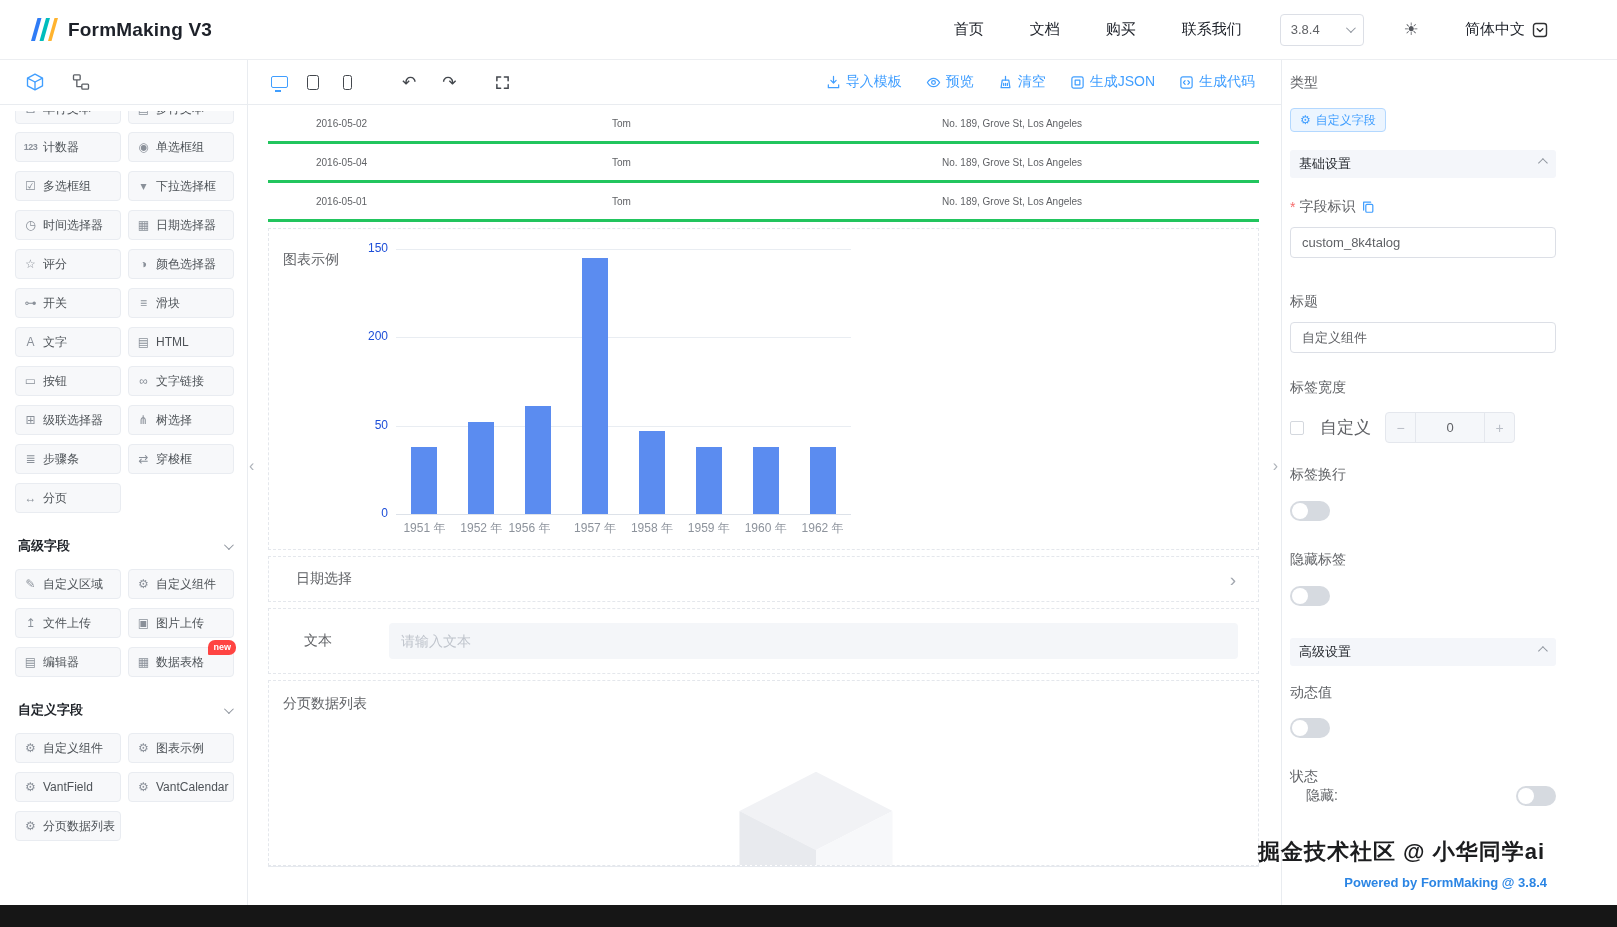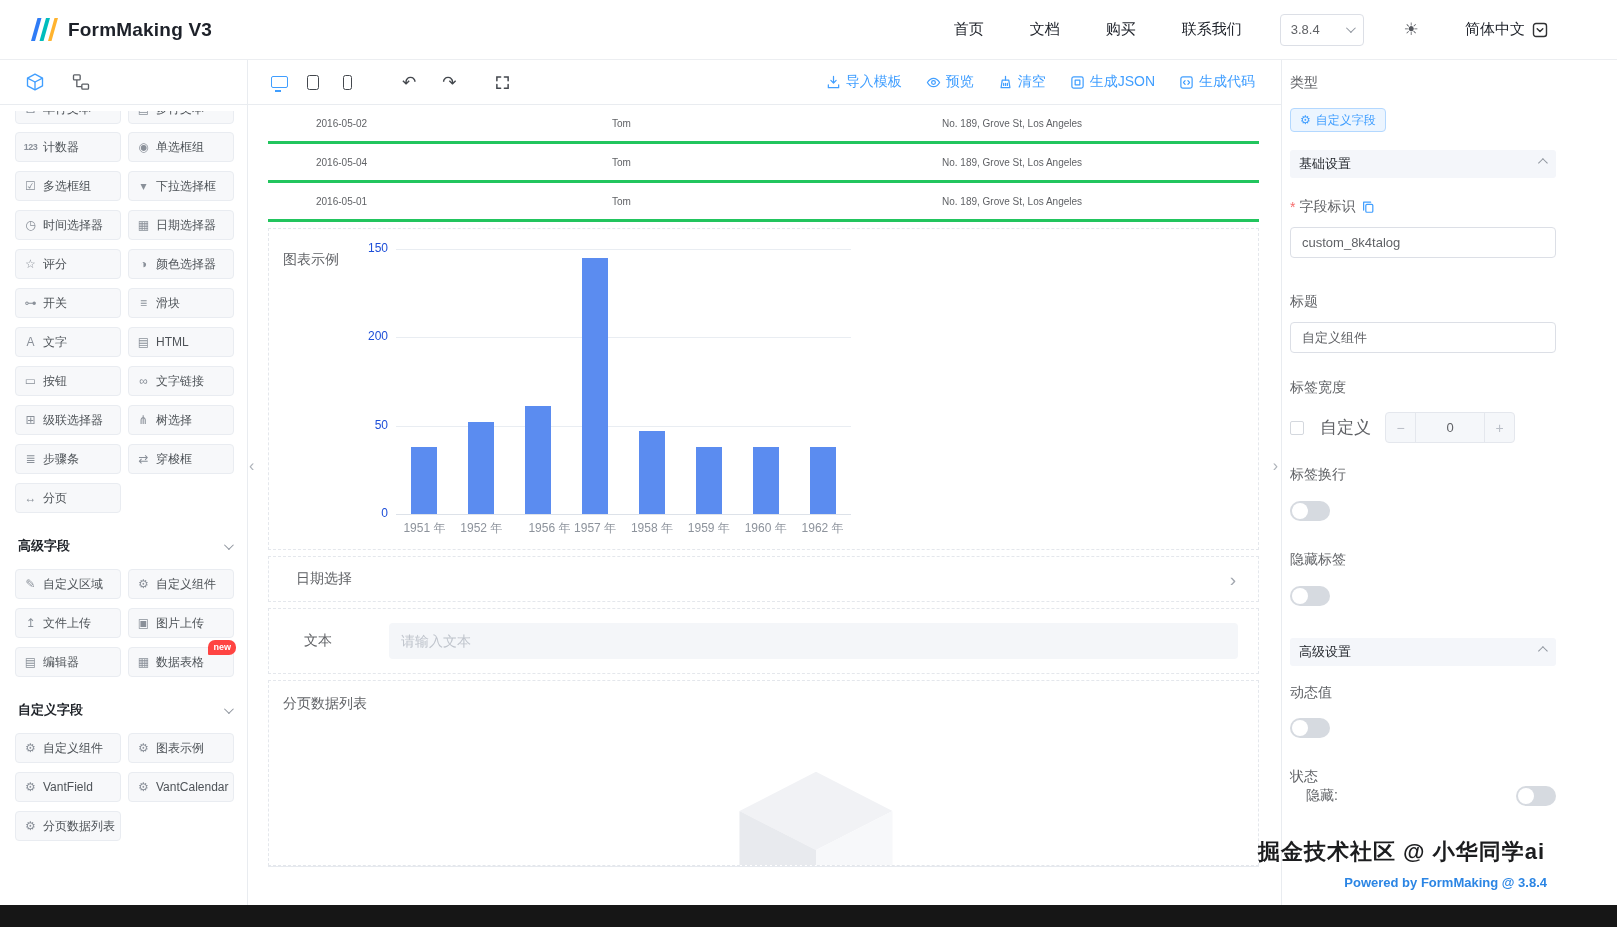--- a/index.html
+++ b/index.html
@@ -426,21 +426,21 @@
               <div class="ytick" style="top: 168.667px;">50</div>
               <div class="gridline" style="top: 88.3333px;"></div>
               <div class="ytick" style="top: 80.3333px;">200</div>
               <div class="gridline" style="top: 0px;"></div>
               <div class="ytick" style="top: -8px;">150</div>
               <div class="bar" style="left: 15.4375px; height: 67.1333px; background: rgb(91, 140, 240);"></div>
               <div class="xtick" style="left: 0px; width: 56.875px;">1951 年</div>
               <div class="bar" style="left: 72.3125px; height: 91.8667px; background: rgb(91, 140, 240);"></div>
               <div class="xtick" style="left: 56.875px; width: 56.875px;">1952 年</div>
               <div class="bar" style="left: 129.188px; height: 107.767px; background: rgb(91, 140, 240);"></div>
-              <div class="xtick" style="left: 125px; width: 56.875px;">1956 年</div>
+              <div class="xtick" style="left: 105px; width: 56.875px;">1956 年</div>
               <div class="bar" style="left: 186.062px; height: 256.167px; background: rgb(91, 140, 240);"></div>
               <div class="xtick" style="left: 170.625px; width: 56.875px;">1957 年</div>
               <div class="bar" style="left: 242.938px; height: 83.0333px; background: rgb(91, 140, 240);"></div>
               <div class="xtick" style="left: 227.5px; width: 56.875px;">1958 年</div>
               <div class="bar" style="left: 299.812px; height: 67.1333px; background: rgb(91, 140, 240);"></div>
               <div class="xtick" style="left: 284.375px; width: 56.875px;">1959 年</div>
               <div class="bar" style="left: 356.688px; height: 67.1333px; background: rgb(91, 140, 240);"></div>
               <div class="xtick" style="left: 341.25px; width: 56.875px;">1960 年</div>
               <div class="bar" style="left: 413.562px; height: 67.1333px; background: rgb(91, 140, 240);"></div>
               <div class="xtick" style="left: 398.125px; width: 56.875px;">1962 年</div>

